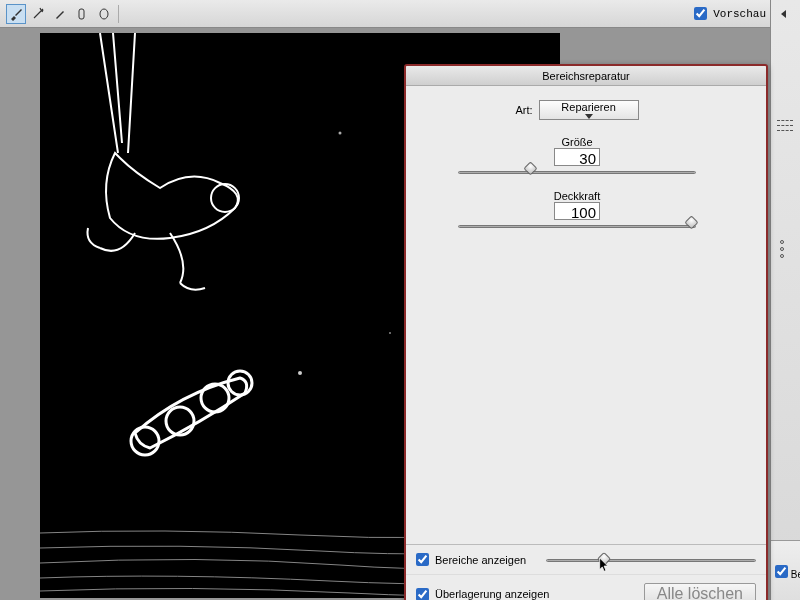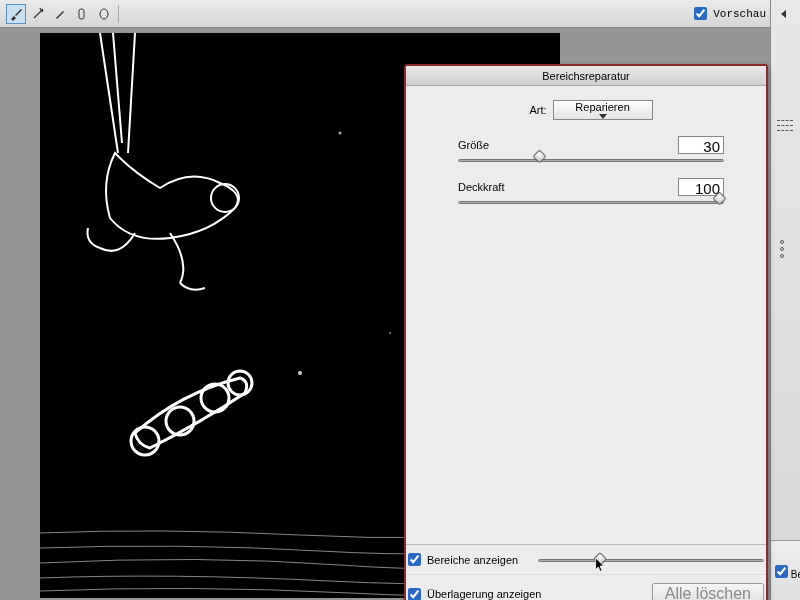--- a/index.html
+++ b/index.html
@@ -21,37 +21,37 @@
   .right-rail { position: absolute; top: 0; right: 0; width: 30px; height: 600px; background: linear-gradient(#e8e8e8,#d8d8d8); border-left: 1px solid #888; }
   .rail-arrow { position: absolute; top: 10px; left: 10px; width: 0; height: 0; border-left: 5px solid #333; border-top: 4px solid transparent; border-bottom: 4px solid transparent; transform: rotate(180deg);}
   .rail-dashes { position: absolute; top: 120px; left: 6px; display: flex; flex-direction: column; gap: 4px; }
   .rail-dashes div { width: 16px; height: 1px; border-top: 1px dashed #555; }
   .rail-dots { position: absolute; top: 240px; left: 9px; display: flex; flex-direction: column; gap: 3px; }
   .rail-dots div { width: 4px; height: 4px; border: 1px solid #555; border-radius: 50%; }
   .rail-panel-bottom { position: absolute; bottom: 0; left: 0; right: 0; height: 60px; background: linear-gradient(#eeeeee,#dfdfdf); border-top: 1px solid #999; padding: 24px 4px 0 4px; font-size: 10px; overflow: hidden; white-space: nowrap;}
   
   .panel { position: absolute; top: 64px; left: 404px; width: 364px; height: 551px; background: #ececec; border: 2px solid #8b2a2a; border-radius: 3px; box-shadow: 0 2px 6px rgba(0,0,0,.4); display: flex; flex-direction: column; }
   .panel-title { height: 20px; background: linear-gradient(#eaeaea,#cfcfcf); border-bottom: 1px solid #aaa; text-align: center; font-size: 11px; line-height: 20px; border-top-left-radius: 2px; border-top-right-radius: 2px;}
-  .panel-body { flex: 1; padding: 14px 12px 6px 22px; }
+  .panel-body { flex: 1; padding: 14px 40px 6px 22px; }
   
   .row-type { display: flex; align-items: center; justify-content: center; gap: 6px; margin-bottom: 16px; }
   .row-type label { font-size: 11px; }
   .select { width: 100px; height: 20px; border: 1px solid #888; background: linear-gradient(#fdfdfd,#e4e4e4); font-size: 11px; padding: 0 4px; display: flex; align-items: center; justify-content: space-between; border-radius: 0; flex-direction: column;}
   .select .caret { width: 0; height: 0; border-left: 4px solid transparent; border-right: 4px solid transparent; border-top: 5px solid #333; }
   
   .slider-row { margin: 6px 30px 14px 30px; }
-  .slider-head { display: flex; justify-content: space-between; align-items: center; margin-bottom: 2px; }
+  .slider-head { display: flex; justify-content: space-between; align-items: center; margin-bottom: 2px; flex-direction: column; }
   .slider-head label { font-size: 11px; }
   .numbox { width: 46px; height: 18px; border: 1px solid #888; background: #fff; text-align: right; font-size: 15px; padding: 1px 3px; }
   .slider-track { position: relative; height: 8px; }
   .slider-track .track { position: absolute; top: 3px; left: 0; right: 0; height: 3px; background: linear-gradient(#8a8a8a,#cfcfcf); border-radius: 2px; border: 1px solid #777; }
   .slider-track .thumb { position: absolute; top: -1px; width: 10px; height: 10px; background: radial-gradient(circle at 30% 30%, #fff, #bbb); border: 1px solid #666; border-radius: 2px; transform: rotate(45deg) translateX(-5px);}
   
   .panel-foot { border-top: 1px solid #bbb; }
-  .foot-row { display: flex; align-items: center; padding: 8px 2px; gap: 6px; border-top: 1px solid #ddd; }
+  .foot-row { display: flex; align-items: center; padding: 8px 10px; gap: 6px; border-top: 1px solid #ddd; }
   .foot-row:first-child { border-top: none; }
   .foot-slider { flex: 1; position: relative; height: 8px; margin-left: 14px; }
   .foot-slider .track { position: absolute; top: 3px; left: 0; right: 0; height: 3px; background: linear-gradient(#8a8a8a,#cfcfcf); border-radius: 2px; border: 1px solid #777;}
   .foot-slider .thumb { position: absolute; top: -2px; width: 10px; height: 10px; background: radial-gradient(circle at 30% 30%, #fff, #bbb); border: 1px solid #666; border-radius: 2px; transform: rotate(45deg);}
   .cursor { position: absolute; width: 12px; height: 16px; pointer-events: none; }
   .clear-btn { margin-left: auto; height: 22px; padding: 0 12px; border: 1px solid #999; background: linear-gradient(#f6f6f6,#e0e0e0); font-size: 16px; color: #888; border-radius: 2px;}
   
   
   svg { display: block; }
 </style>

